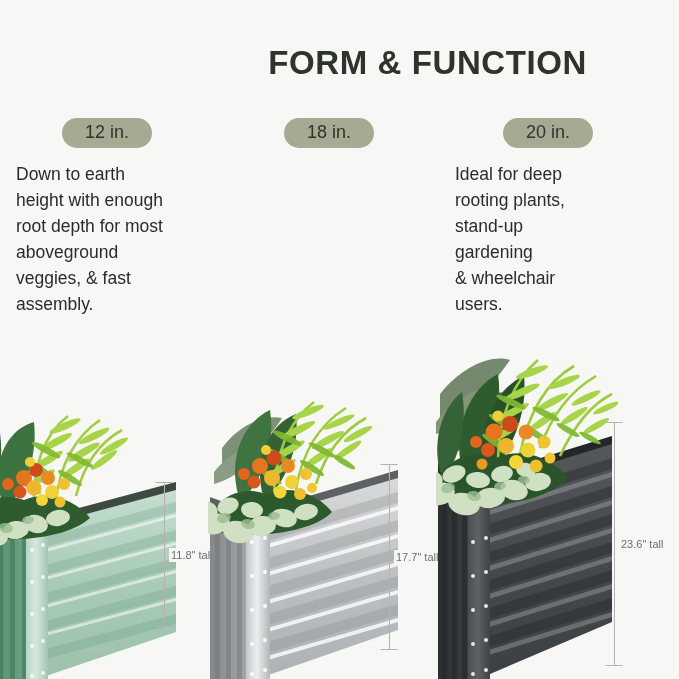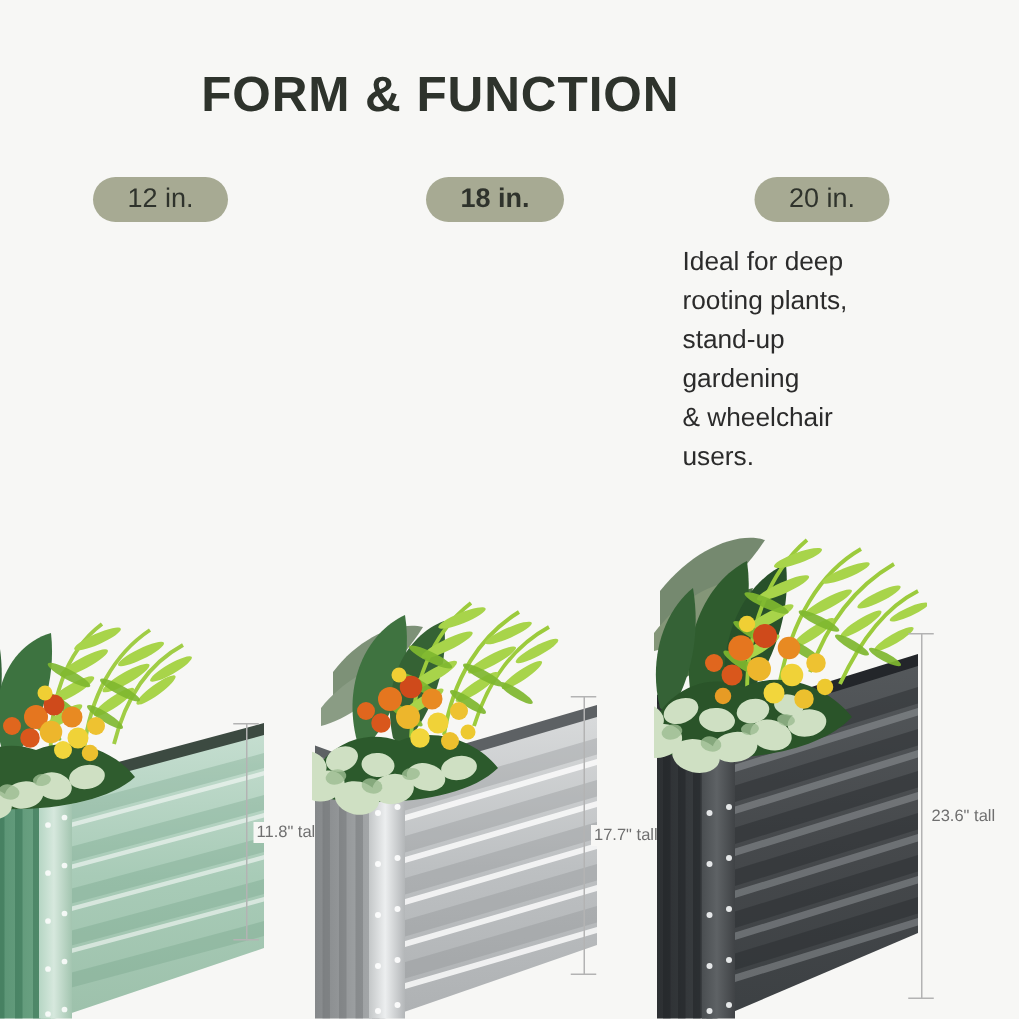--- a/index.html
+++ b/index.html
@@ -18,35 +18,35 @@
     height: 679px;
     background: #f7f7f5;
   }
 
   
   #page-title {
     position: absolute;
     top: 44px;
     left: 0;
     width: 587px;
-    text-align: center;
+    text-align: right;
     font-size: 33px;
     font-weight: bold;
     letter-spacing: 0.6px;
     color: #2e332c;
     font-family: "Liberation Sans", sans-serif;
   }
 
   
   .col {
     position: absolute;
     top: 118px;
   }
   #col-0 { left: 16px;  width: 190px; }
-  #col-1 { left: 228px; width: 200px; font-weight: bold; }
+  #col-1 { left: 228px; width: 200px; }
   #col-2 { left: 455px; width: 200px; }
 
   .badge {
     display: inline-block;
     background: #a7aa93;
     color: #2f332c;
     border-radius: 15px;
     padding: 4px 23px 5px 23px;
     font-size: 18px;
     line-height: 21px;
@@ -112,20 +112,26 @@
 <body>
 
 <div id="stage">
 
   <div id="page-title">FORM &amp; FUNCTION</div>
 
   <div class="col" id="col-0">
     <div class="badge-wrap">
       <span class="badge">12 in.</span>
     </div>
+    <div class="col-body">Down to earth
+height with enough
+root depth for most
+aboveground
+veggies, &amp; fast
+assembly.</div>
   </div>
 
   <div class="col" id="col-1">
     <div class="badge-wrap">
       <span class="badge">18 in.</span>
     </div>
   </div>
 
   <div class="col" id="col-2">
     <div class="badge-wrap">

